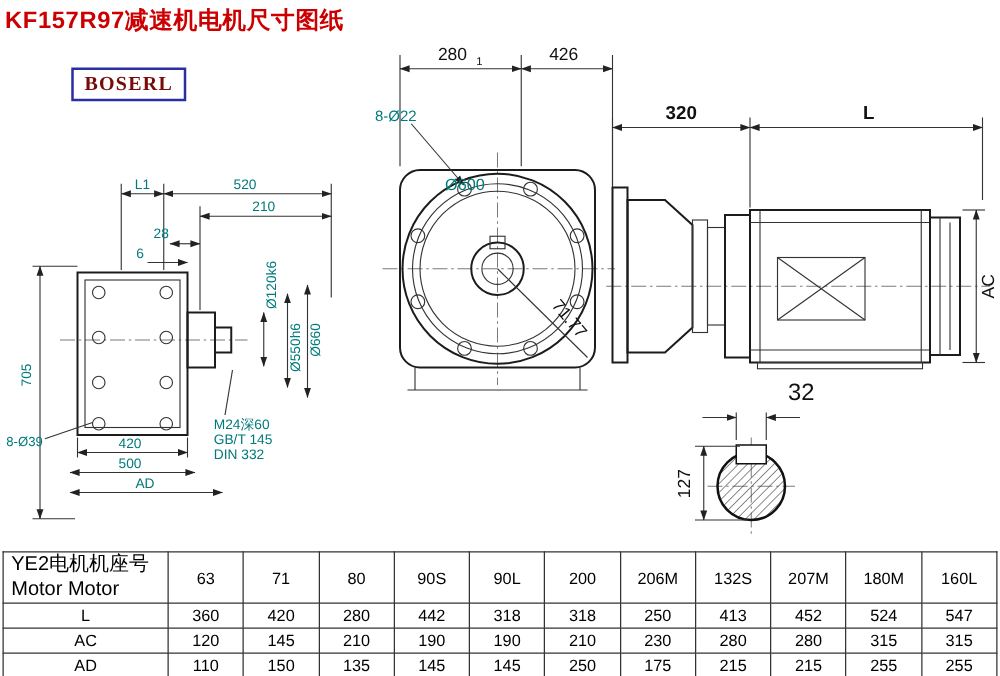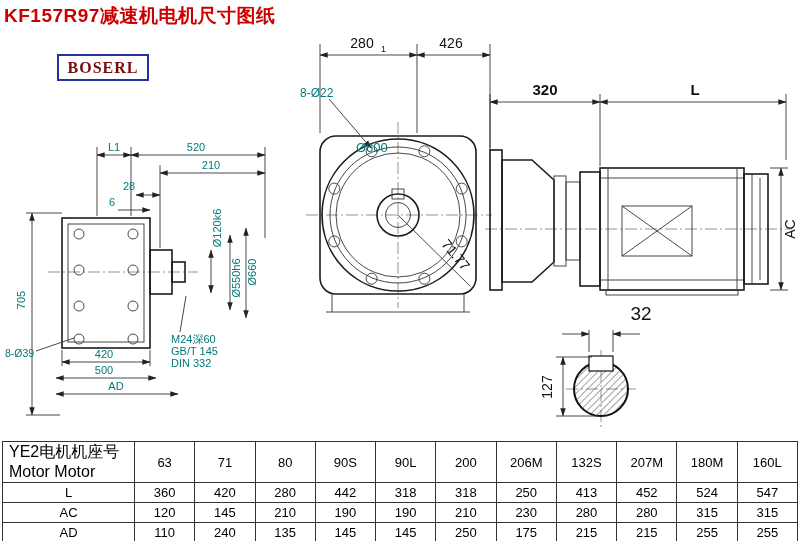--- a/index.html
+++ b/index.html
@@ -248,21 +248,21 @@
         <td>210</td>
         <td>230</td>
         <td>280</td>
         <td>280</td>
         <td>315</td>
         <td>315</td>
       </tr>
       <tr>
         <td>AD</td>
         <td>110</td>
-        <td>240</td>
+        <td>150</td>
         <td>135</td>
         <td>145</td>
         <td>145</td>
         <td>250</td>
         <td>175</td>
         <td>215</td>
         <td>215</td>
         <td>255</td>
         <td>255</td>
       </tr>

